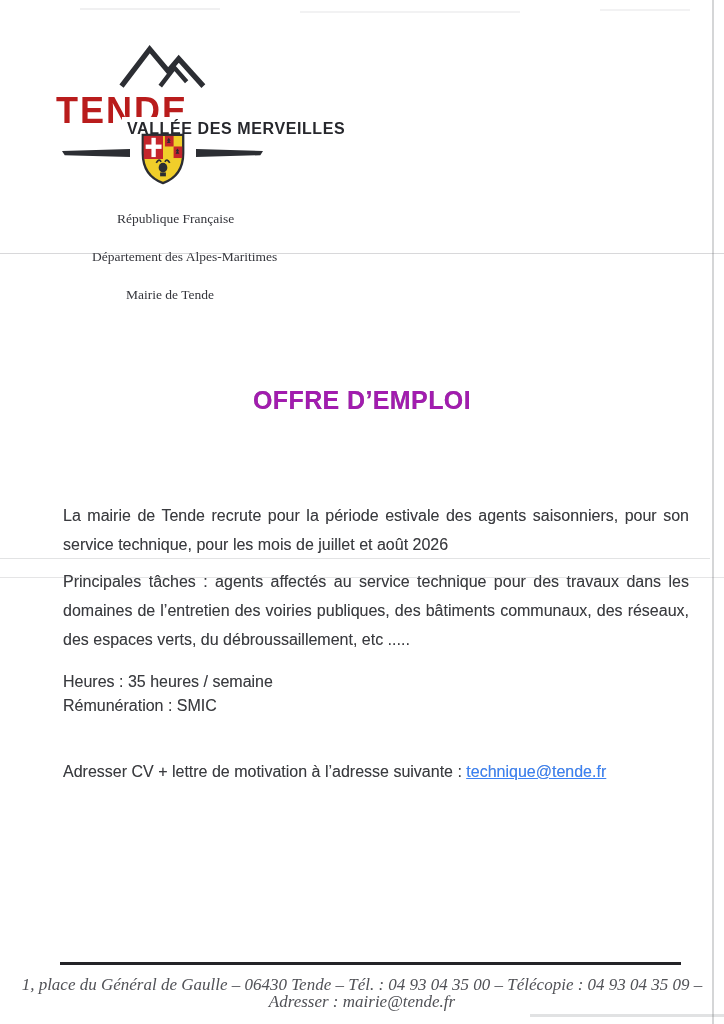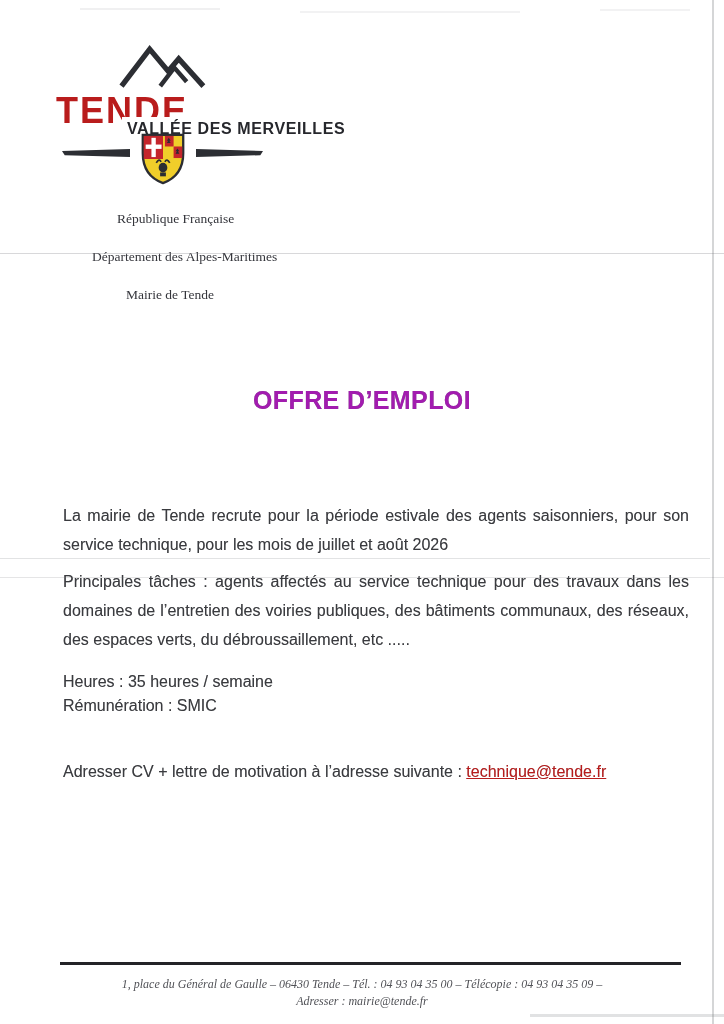--- a/index.html
+++ b/index.html
@@ -47,27 +47,27 @@
     position:absolute; left:63px; width:626px;
     font-size:16px; line-height:29px; color:#3a3b3f;
     text-shadow:0 0 0.4px rgba(58,59,63,0.4);
   }
   .just{text-align:justify;}
   .p1{top:501px;}
   .p2{top:567px;}
   .hours{top:670px; line-height:24px;}
   .pay{top:694px; line-height:24px;}
   .apply{top:760px; line-height:24px;}
-  .email-link{color:#b91c1c; text-decoration:underline; cursor:pointer;}
+  .email-link{color:#3b82f6; text-decoration:underline; cursor:pointer;}
   
   .footer-rule{position:absolute; left:60px; top:962px; width:621px; height:3px; background:#232327;}
   .footer{
     position:absolute; left:0; top:976px; width:724px; text-align:center;
     font-family:"Liberation Serif", serif; font-style:italic;
-    font-size:12px; line-height:17px; color:#515257;
+    font-size:17px; line-height:17px; color:#515257;
   }
   
   .artifact{position:absolute; pointer-events:none;}
   .a-line1{left:0; top:253px; width:724px; height:1px; background:rgba(125,126,132,0.30);}
   .a-line2{left:8; top:558px; width:710px; height:1px; background:rgba(125,126,132,0.22);}
   .a-line3{left:0; top:577px; width:724px; height:1px; background:rgba(125,126,132,0.20);}
   .a-edge{left:712px; top:0; width:2px; height:1024px; background:rgba(105,106,112,0.28);}
   .a-smudge{left:530px; top:1014px; width:194px; height:3px; background:rgba(120,121,127,0.22);}
   .a-top1{left:80px; top:8px; width:140px; height:2px; background:rgba(130,131,137,0.12);}
   .a-top2{left:300px; top:11px; width:220px; height:2px; background:rgba(130,131,137,0.10);}

